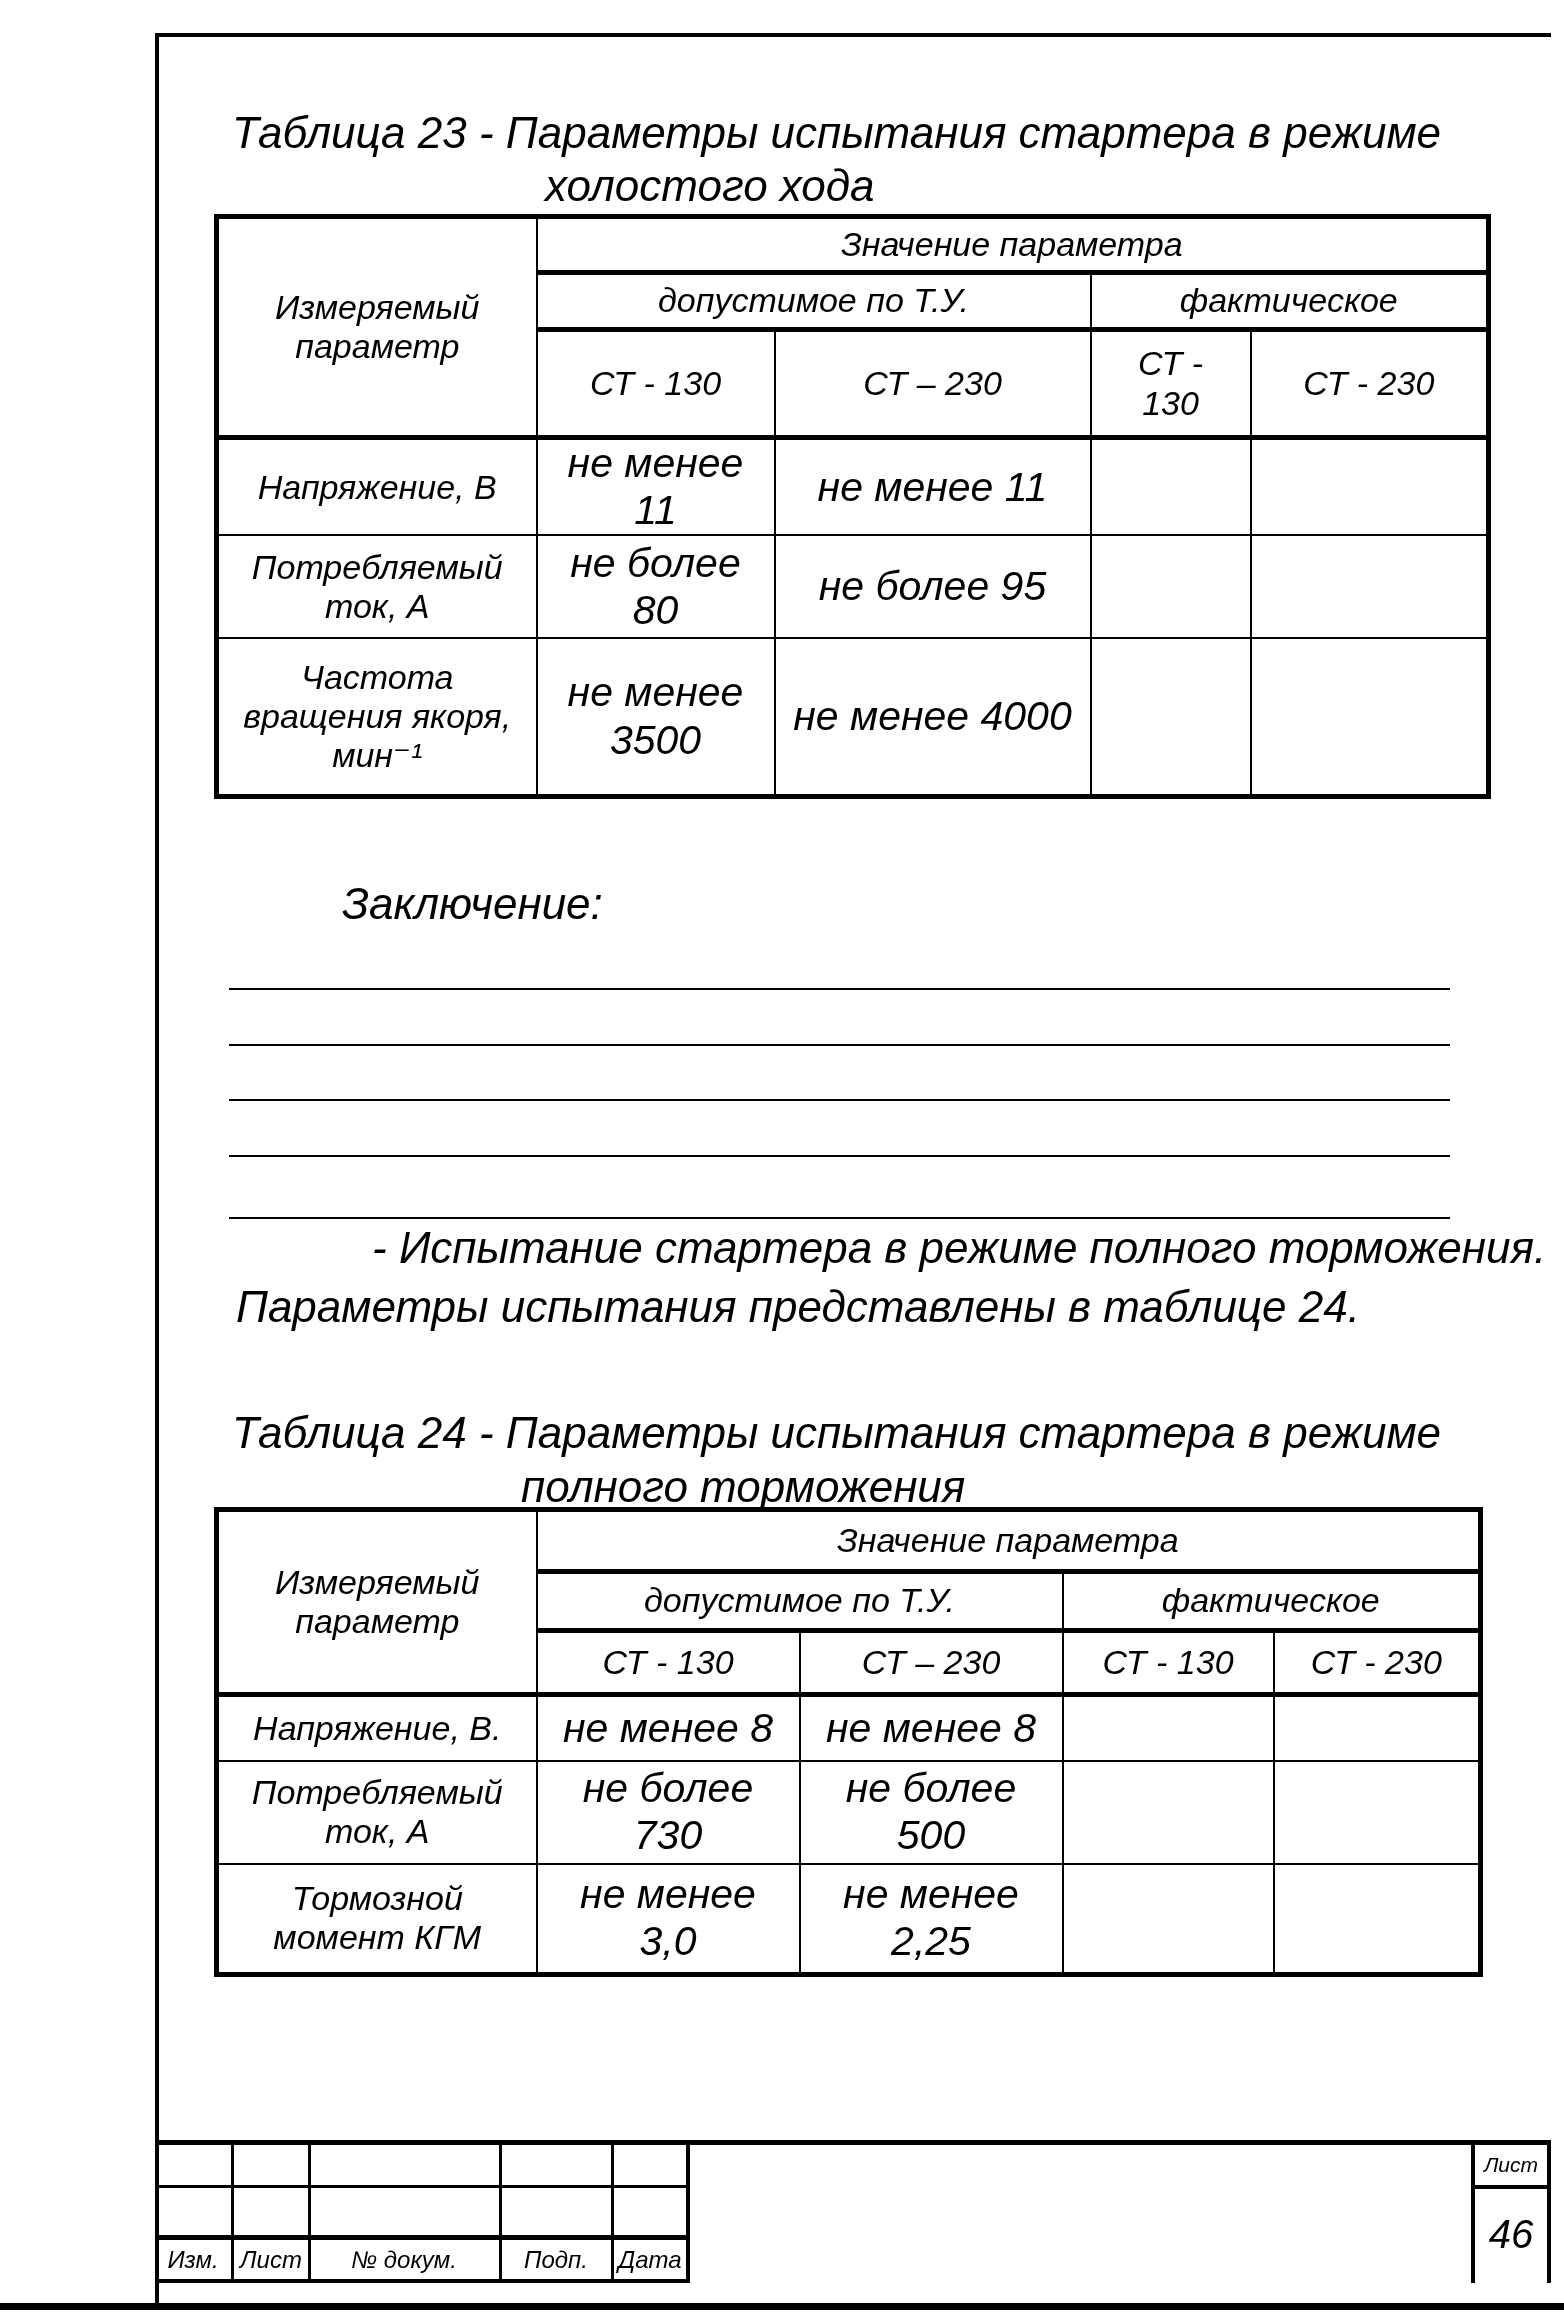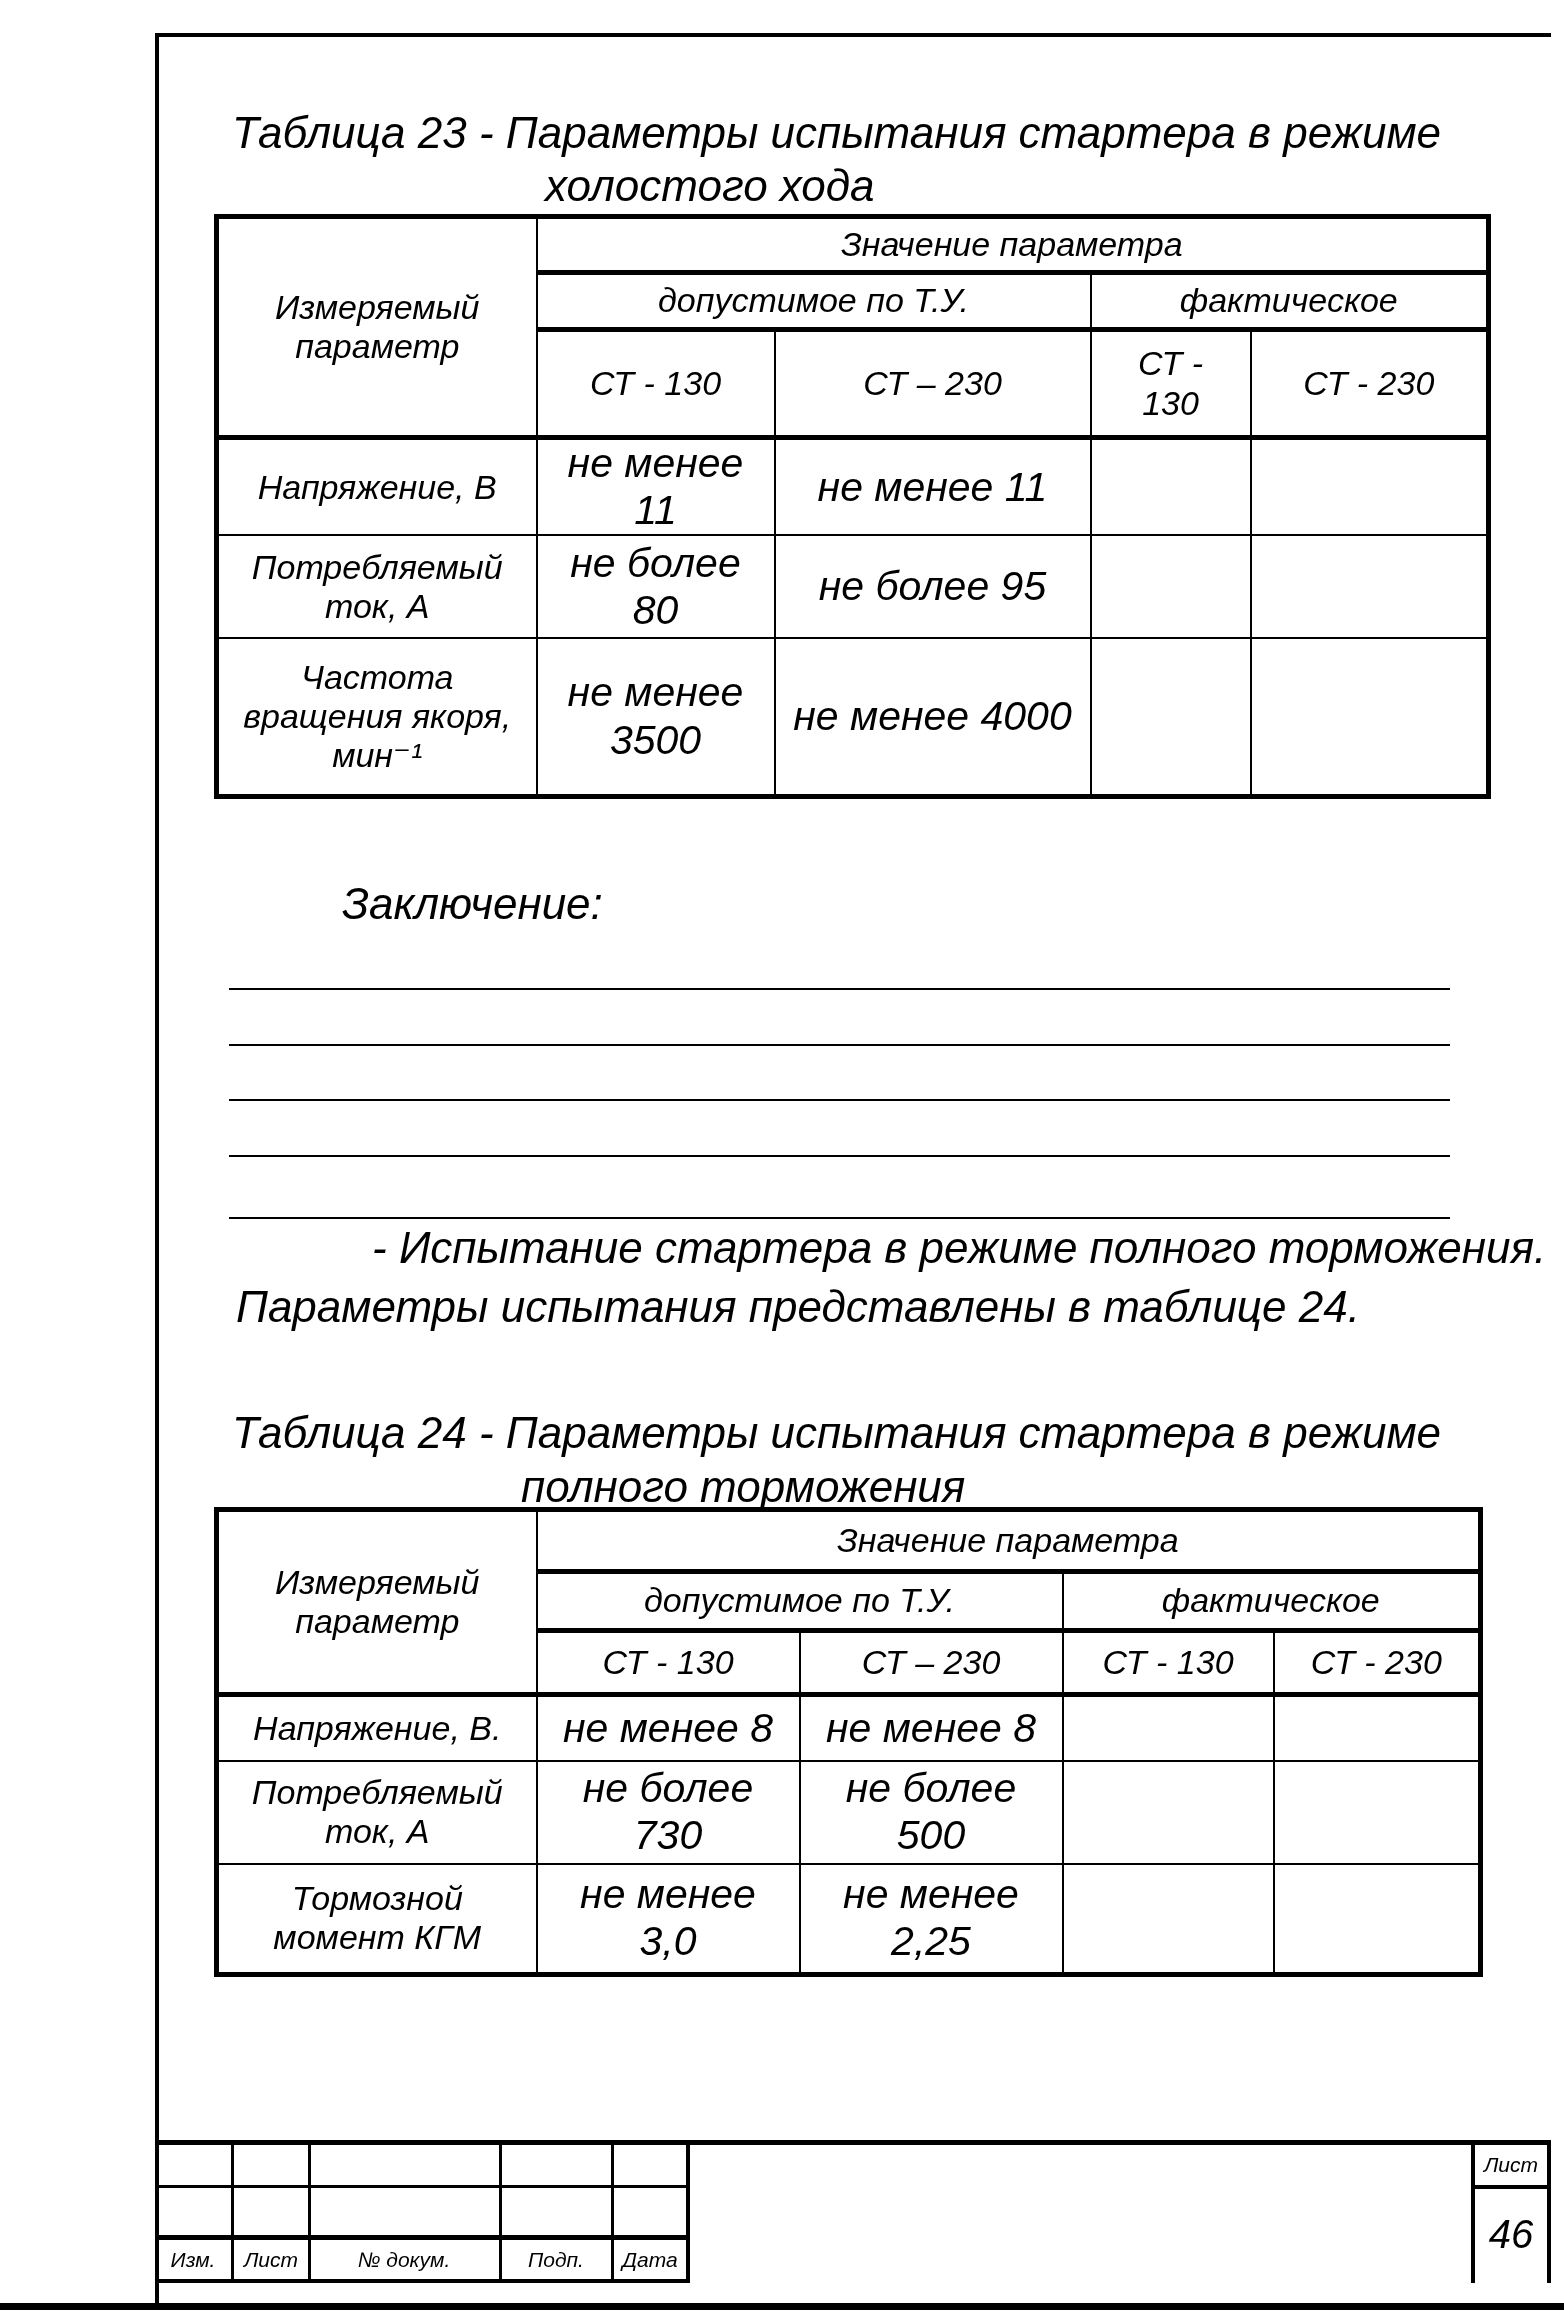--- a/index.html
+++ b/index.html
@@ -14,21 +14,21 @@
   table.t td{border:2.7px solid #000;text-align:center;vertical-align:middle;
              font-style:italic;padding:0 16px;line-height:1.15;}
   table.t{border:5.3px solid #000;}
   .thick-b{border-bottom:5.3px solid #000 !important;}
   .h{font-size:34px;}
   .v{font-size:41px;}
   .p{font-size:34px;}
   .rule{position:absolute;height:2px;background:#000;left:229px;width:1221px;}
   .tb{position:absolute;left:155px;top:2140px;width:1396px;height:166px;
       border-top:5.3px solid #000;box-sizing:border-box;}
-  .tbcell{position:absolute;box-sizing:border-box;font-style:italic;font-size:21px;
+  .tbcell{position:absolute;box-sizing:border-box;font-style:italic;font-size:24px;
           display:flex;align-items:center;justify-content:center;}
   .bottomline{position:absolute;left:0;top:2303px;width:1564px;height:6.6px;background:#000;}
 </style>
 </head>
 <body>
 
 <div class="frame"></div>
 
 <div class="abs caption" style="left:232px;top:106px;width:1247px;text-align:justify;">Таблица  23  -  Параметры  испытания  стартера  в  режиме</div>
 <div class="abs caption" style="left:545px;top:159px;">холостого хода</div>

